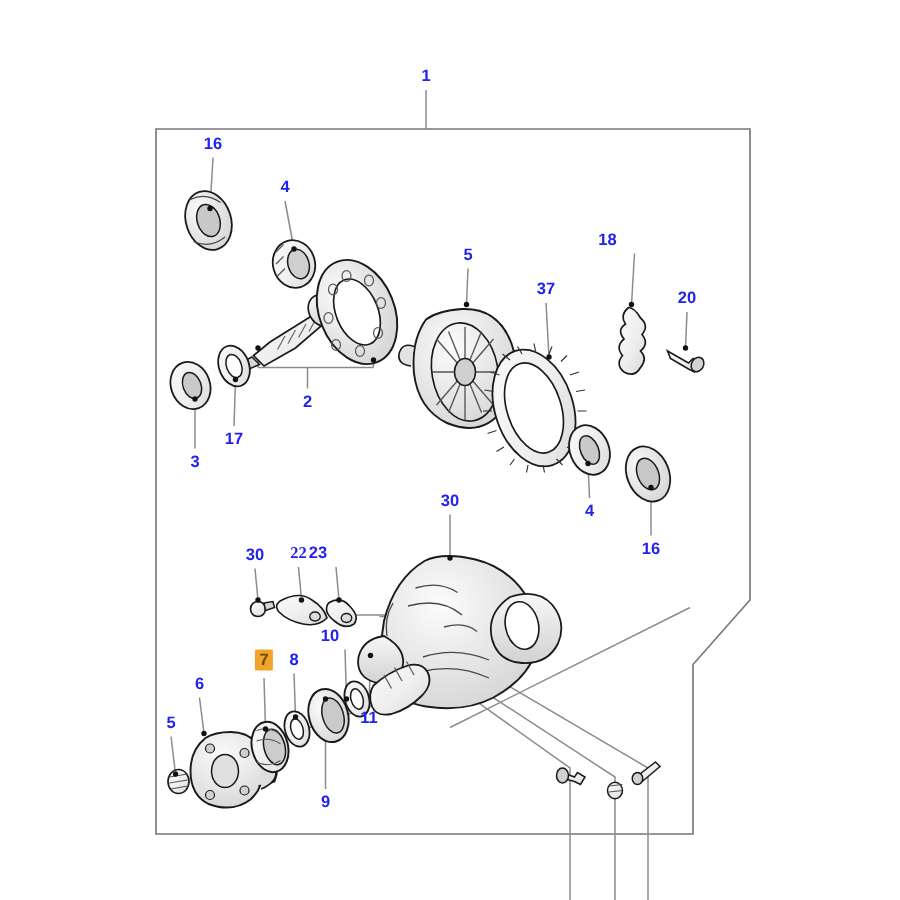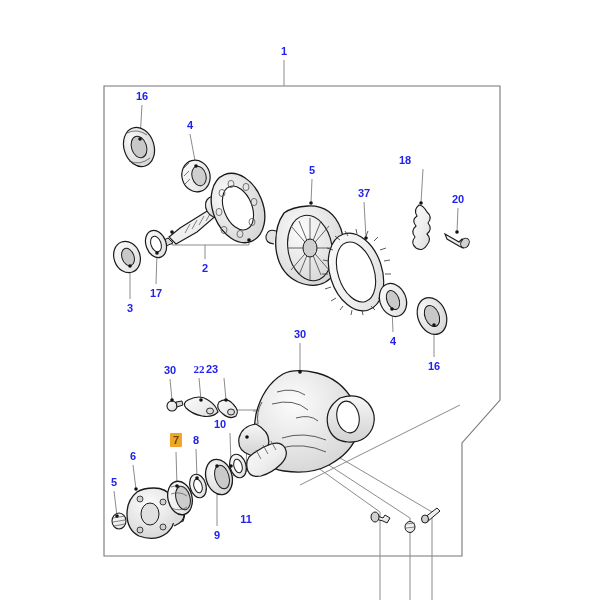--- a/index.html
+++ b/index.html
@@ -290,17 +290,17 @@
       <div class="lbl" style="left: 393px; top: 341px;">4</div>
       <div class="lbl" style="left: 434px; top: 366px;">16</div>
       <div class="lbl" style="left: 300px; top: 334px;">30</div>
       <div class="lbl" style="left: 170px; top: 370px;">30</div>
       <div class="lbl" style="left: 199px; top: 369px; font-family: Liberation Serif, serif;">22</div>
       <div class="lbl" style="left: 212px; top: 369px;">23</div>
       <div class="lbl" style="left: 220px; top: 424px;">10</div>
       <div class="lbl hl" style="left: 176px; top: 440px;">7</div>
       <div class="lbl" style="left: 196px; top: 440px;">8</div>
       <div class="lbl" style="left: 133px; top: 456px;">6</div>
-      <div class="lbl" style="left: 246px; top: 479px; margin-top: 40px;">11</div>
+      <div class="lbl" style="left: 246px; top: 479px;">11</div>
       <div class="lbl" style="left: 114px; top: 482px;">5</div>
       <div class="lbl" style="left: 217px; top: 535px;">9</div>
     </div>
 </div>
 
 </body></html>

